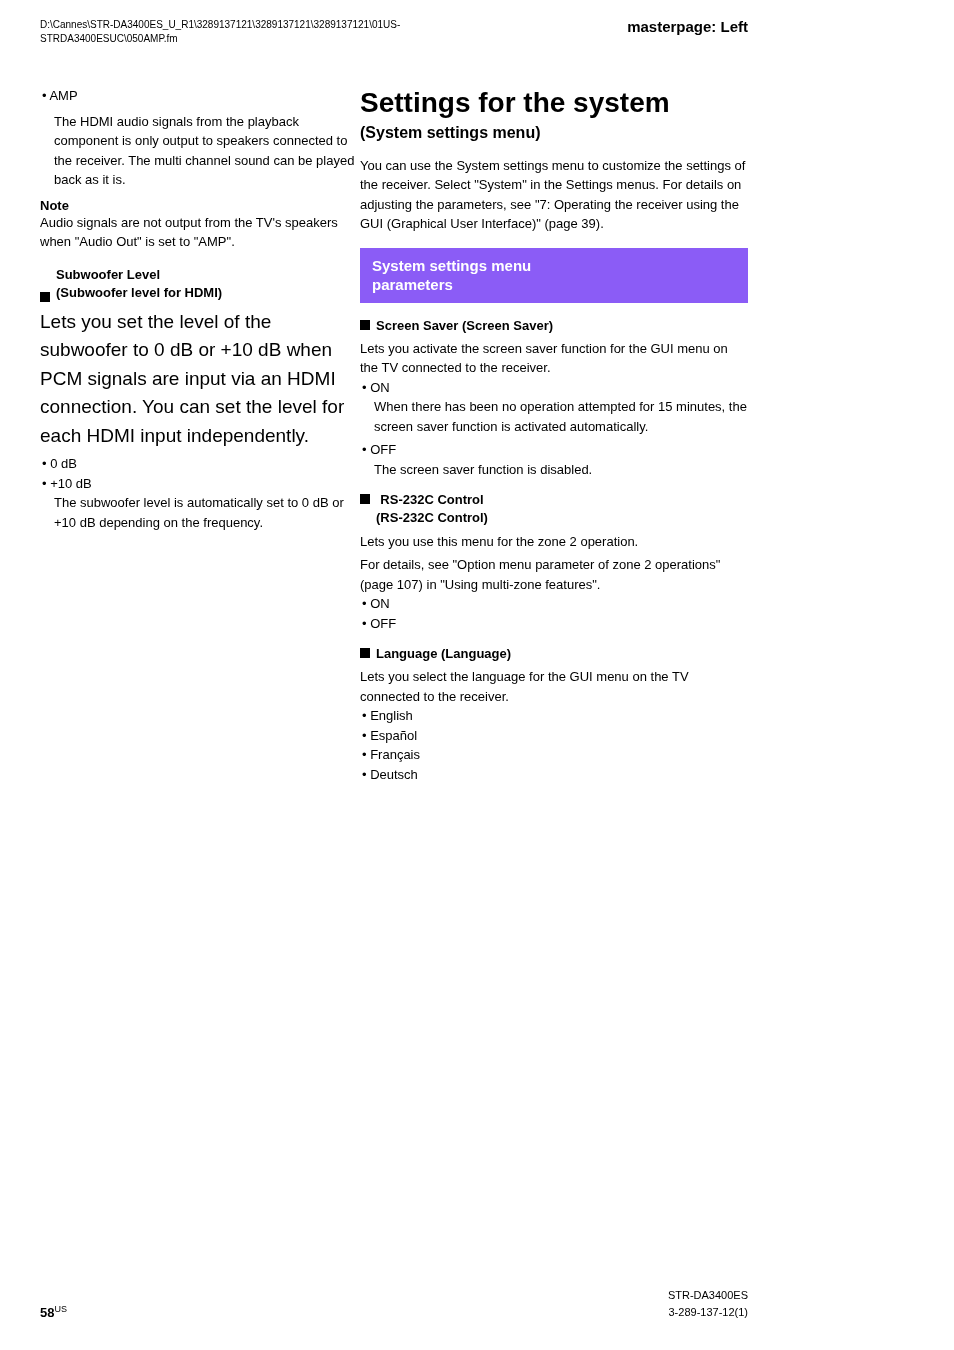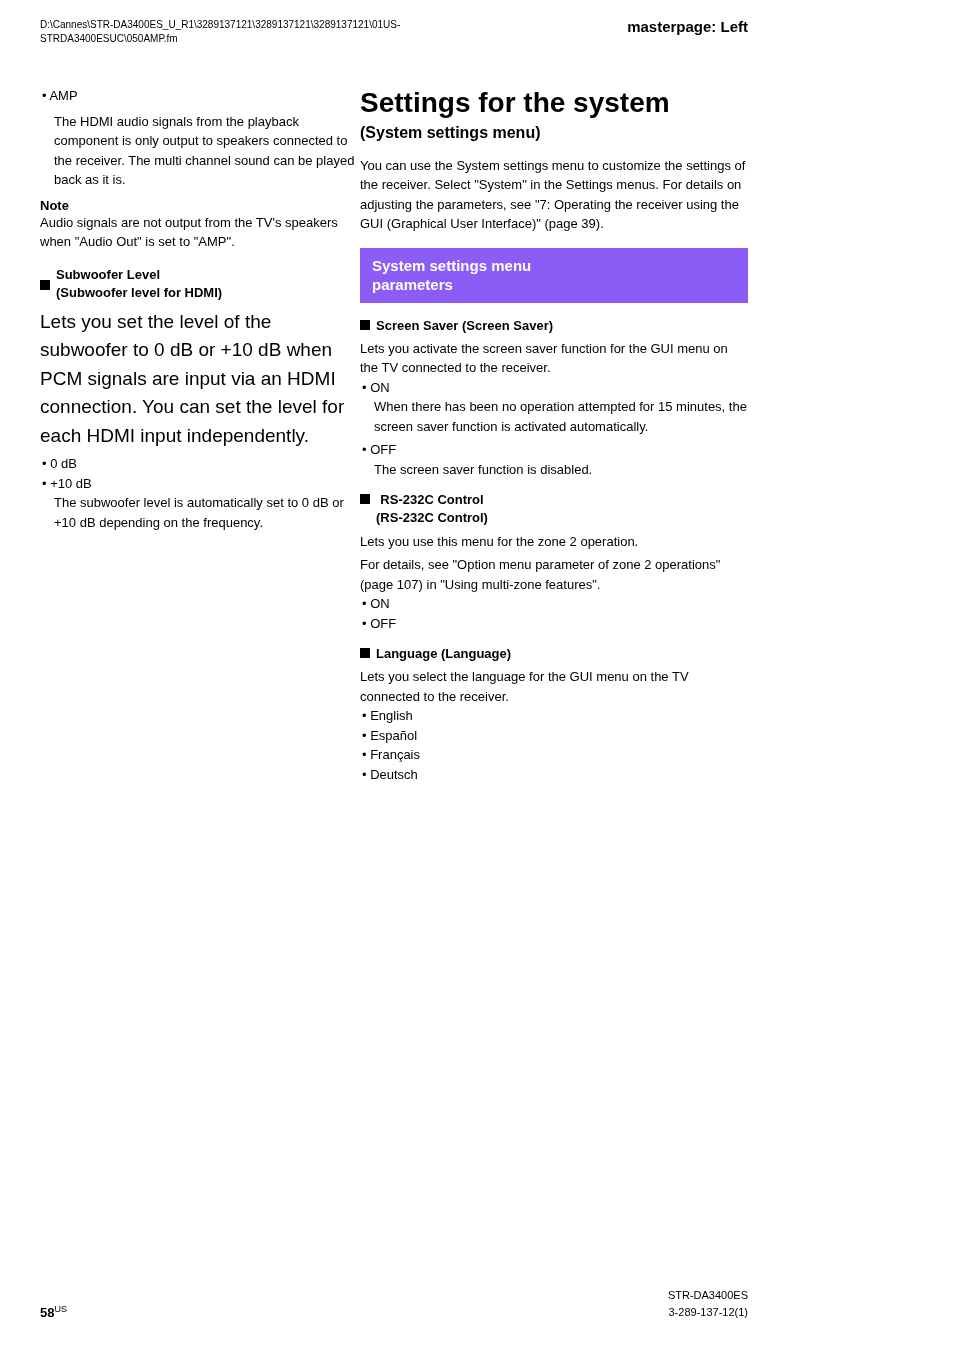--- a/index.html
+++ b/index.html
@@ -76,21 +76,21 @@
       font-size: 13px;
     }
 
     .note-text {
       font-size: 13px;
       line-height: 1.5;
     }
 
     .section-heading {
       display: flex;
-      align-items: center;
+      align-items: flex-end;
       margin: 14px 0 6px 0;
     }
 
     .black-square {
       display: inline-block;
       width: 10px;
       height: 10px;
       background: #000;
       margin-right: 6px;
       margin-top: 3px;

